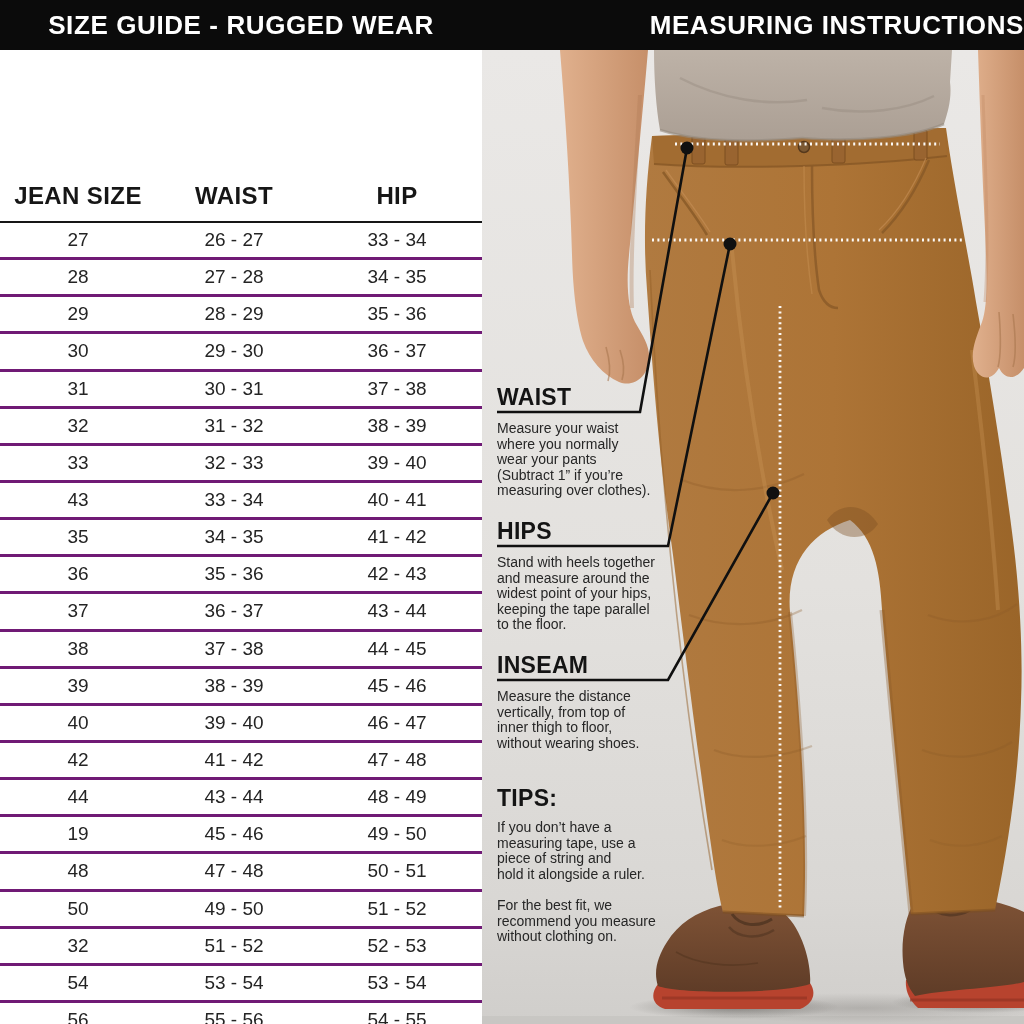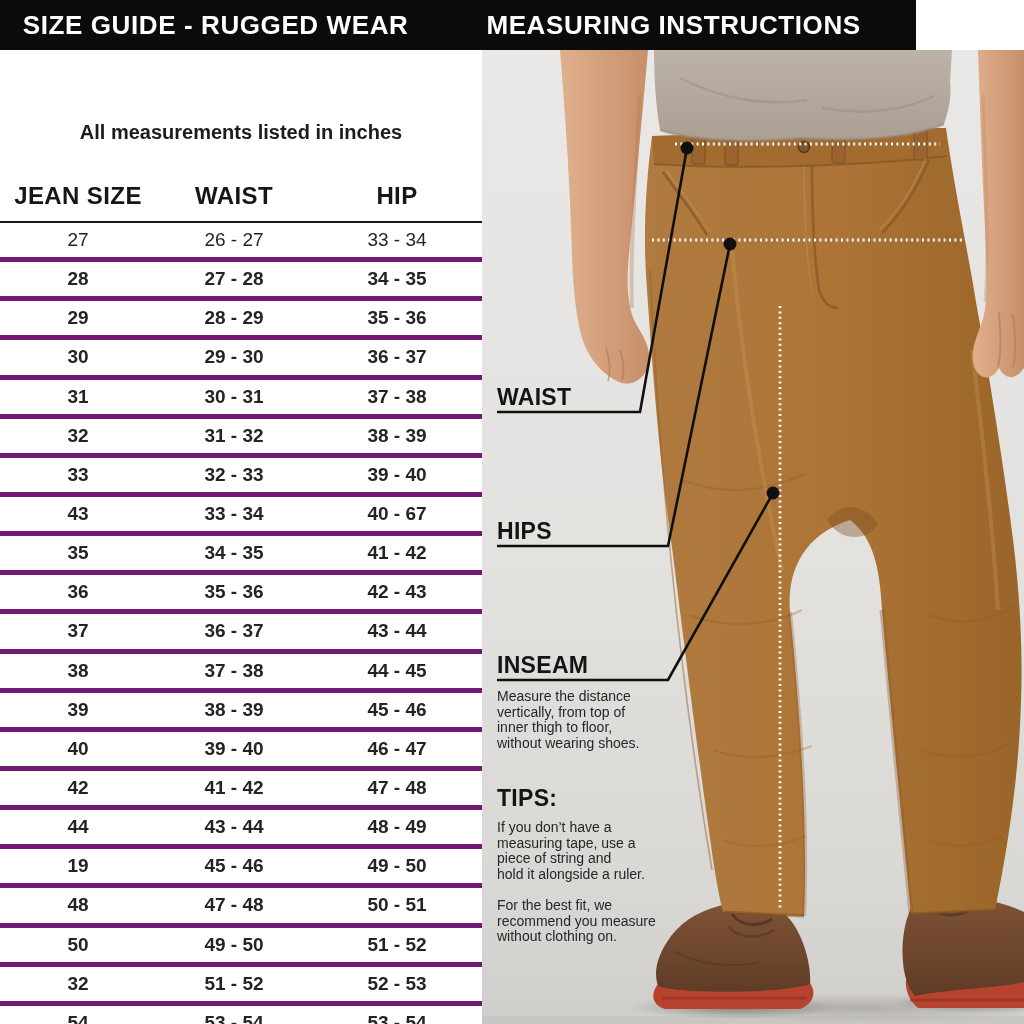--- a/index.html
+++ b/index.html
@@ -1,32 +1,32 @@
 <!DOCTYPE html>
 <html><head>
 <meta charset="utf-8">
 <style>
   html,body{margin:0;padding:0;background:#ffffff;}
   .page{position:relative;width:1024px;height:1024px;overflow:hidden;
         font-family:"Liberation Sans","DejaVu Sans",sans-serif;background:#ffffff;}
   
-  .topbar{position:absolute;top:0;left:0;width:916px;height:50px;background:#0b0b0b;display:flex;}
+  .topbar{position:absolute;top:0;left:0;width:1024px;height:50px;background:#0b0b0b;display:flex;}
   .topbar .half-left{width:482px;display:flex;align-items:center;justify-content:center;}
-  .topbar .half-right{width:542px;display:flex;align-items:center;justify-content:center;}
+  .topbar .half-right{width:542px;display:flex;align-items:center;justify-content:flex-end;}
   .bar-title{color:#ffffff;font-size:26px;font-weight:700;letter-spacing:.6px;white-space:nowrap;}
   
   .size-panel{position:absolute;top:50px;left:0;width:482px;height:974px;background:#ffffff;}
   .subtitle{position:absolute;top:71px;left:0;width:482px;text-align:center;
             font-size:20px;font-weight:600;color:#1c1c1c;}
   .thead{position:absolute;top:130px;left:0;width:482px;height:32px;
          display:grid;grid-template-columns:156px 156px 170px;align-items:center;}
   .thead .hcell{text-align:center;font-size:24px;font-weight:700;color:#161616;letter-spacing:.4px;}
   .tbody{position:absolute;top:171px;left:0;width:482px;border-top:2px solid #161616;}
   .trow{display:grid;grid-template-columns:156px 156px 170px;height:34.15px;align-items:center;}
-  .trow + .trow{border-top:5px solid #701a75;font-weight:bold;}
+  .trow + .trow{border-top:3px solid #701a75;}
   .tcell{text-align:center;font-size:19px;color:#242424;}
   
   .photo-panel{position:absolute;top:50px;left:482px;width:542px;height:974px;overflow:hidden;}
   .figure-svg{position:absolute;top:0;left:0;width:542px;height:974px;display:block;}
   .ann{position:absolute;left:15px;}
   .ann-h{font-size:23px;font-weight:800;color:#141414;letter-spacing:.3px;line-height:26px;white-space:nowrap;}
   .ann-b{font-size:14px;line-height:15.6px;color:#262626;white-space:pre-line;}
   .pos-waist-h{top:334px;} .pos-waist-b{top:371px;}
   .pos-hips-h{top:468px;}  .pos-hips-b{top:505px;}
   .pos-inseam-h{top:602px;}.pos-inseam-b{top:639px;}
@@ -40,21 +40,20 @@
   <header class="topbar">
     <div class="half-left">
       <span class="bar-title">SIZE GUIDE - RUGGED WEAR</span>
     </div>
     <div class="half-right">
       <span class="bar-title">MEASURING INSTRUCTIONS</span>
     </div>
   </header>
 
   <section class="size-panel">
-    <div class="subtitle">All measurements listed in inches</div>
     <div class="thead">
         <div class="hcell">JEAN SIZE</div>
         <div class="hcell">WAIST</div>
         <div class="hcell">HIP</div>
       </div>
     <div class="tbody">
         <div class="trow">
           <div class="tcell">27</div>
           <div class="tcell">26 - 27</div>
           <div class="tcell">33 - 34</div>
@@ -85,21 +84,21 @@
           <div class="tcell">38 - 39</div>
         </div>
         <div class="trow">
           <div class="tcell">33</div>
           <div class="tcell">32 - 33</div>
           <div class="tcell">39 - 40</div>
         </div>
         <div class="trow">
           <div class="tcell">43</div>
           <div class="tcell">33 - 34</div>
-          <div class="tcell">40 - 67</div>
+          <div class="tcell">40 - 41</div>
         </div>
         <div class="trow">
           <div class="tcell">35</div>
           <div class="tcell">34 - 35</div>
           <div class="tcell">41 - 42</div>
         </div>
         <div class="trow">
           <div class="tcell">36</div>
           <div class="tcell">35 - 36</div>
           <div class="tcell">42 - 43</div>
@@ -310,22 +309,32 @@
         <path d="M15,362 L158,362 L205,98" stroke="#101010" stroke-width="2.6" fill="none"></path>
         <path d="M15,496 L186,496 L248,194" stroke="#101010" stroke-width="2.6" fill="none"></path>
         <path d="M15,630 L186,630 L291,443" stroke="#101010" stroke-width="2.6" fill="none"></path>
         <circle cx="205" cy="98" r="6.5" fill="#101010"></circle>
         <circle cx="248" cy="194" r="6.5" fill="#101010"></circle>
         <circle cx="291" cy="443" r="6.5" fill="#101010"></circle>
       </g>
     </svg>
 
     <div class="ann ann-h pos-waist-h">WAIST</div>
+    <div class="ann ann-b pos-waist-b">Measure your waist
+where you normally
+wear your pants
+(Subtract 1” if you’re
+measuring over clothes).</div>
 
     <div class="ann ann-h pos-hips-h">HIPS</div>
+    <div class="ann ann-b pos-hips-b">Stand with heels together
+and measure around the
+widest point of your hips,
+keeping the tape parallel
+to the floor.</div>
 
     <div class="ann ann-h pos-inseam-h">INSEAM</div>
     <div class="ann ann-b pos-inseam-b">Measure the distance
 vertically, from top of
 inner thigh to floor,
 without wearing shoes.</div>
 
     <div class="ann ann-h pos-tips-h">TIPS:</div>
     <div class="ann ann-b pos-tips-b2">For the best fit, we
 recommend you measure

